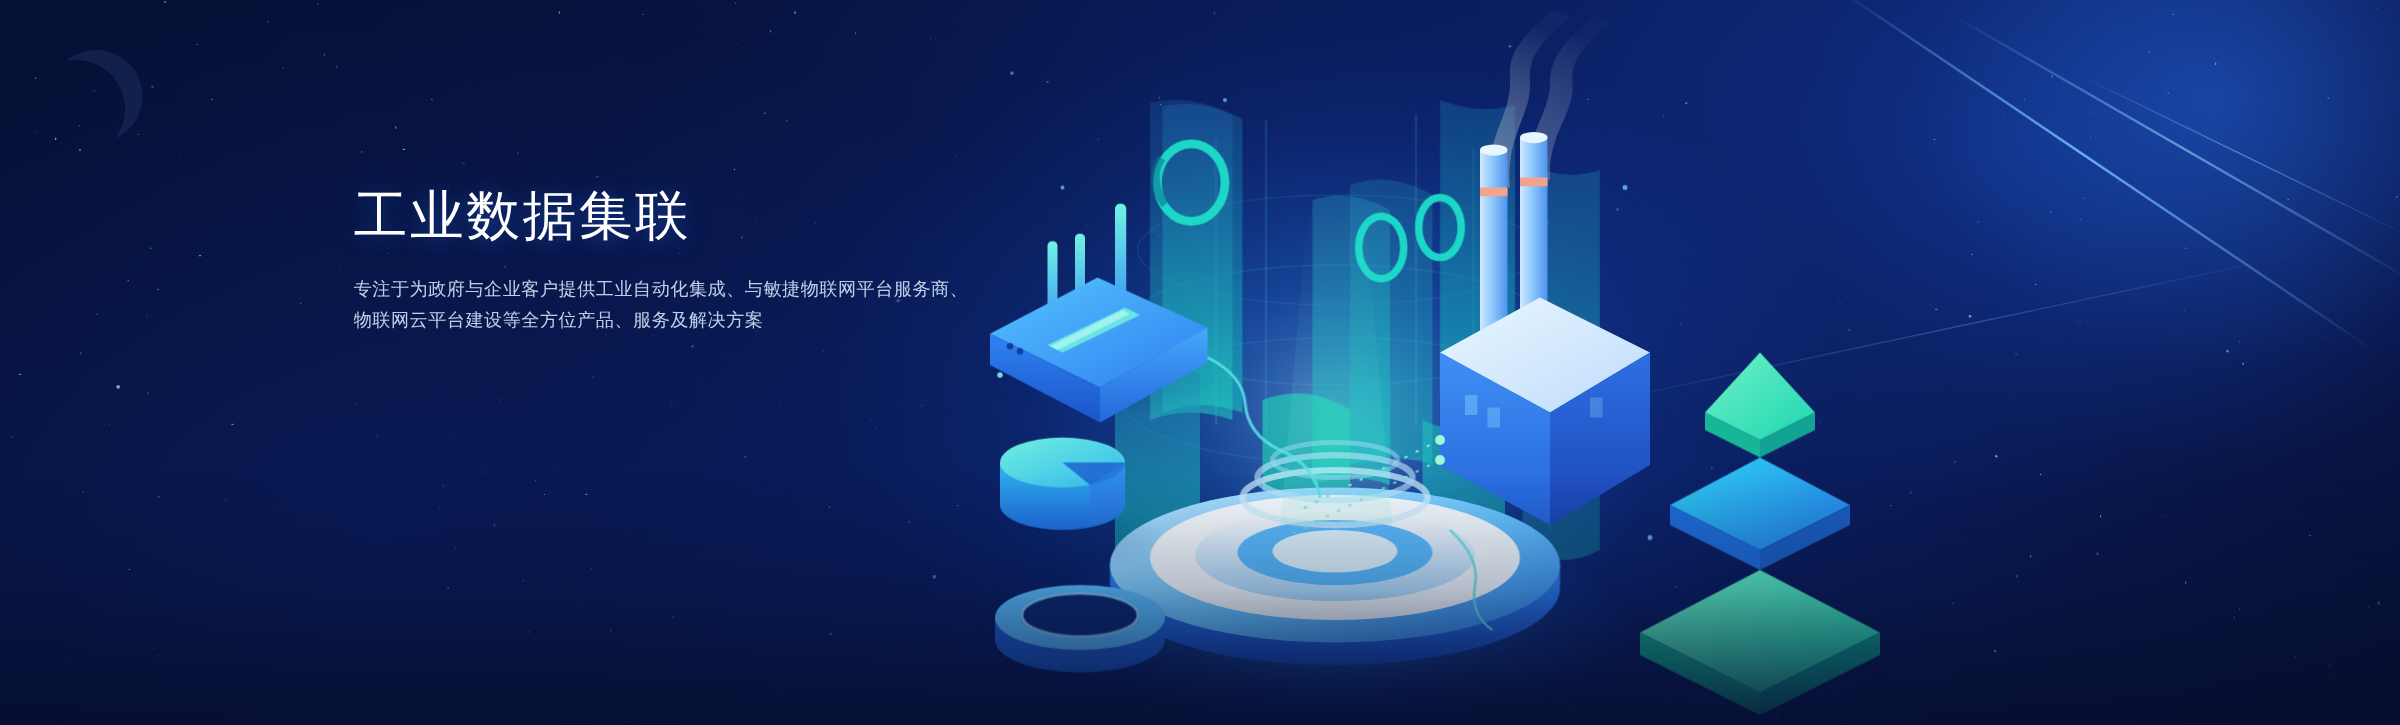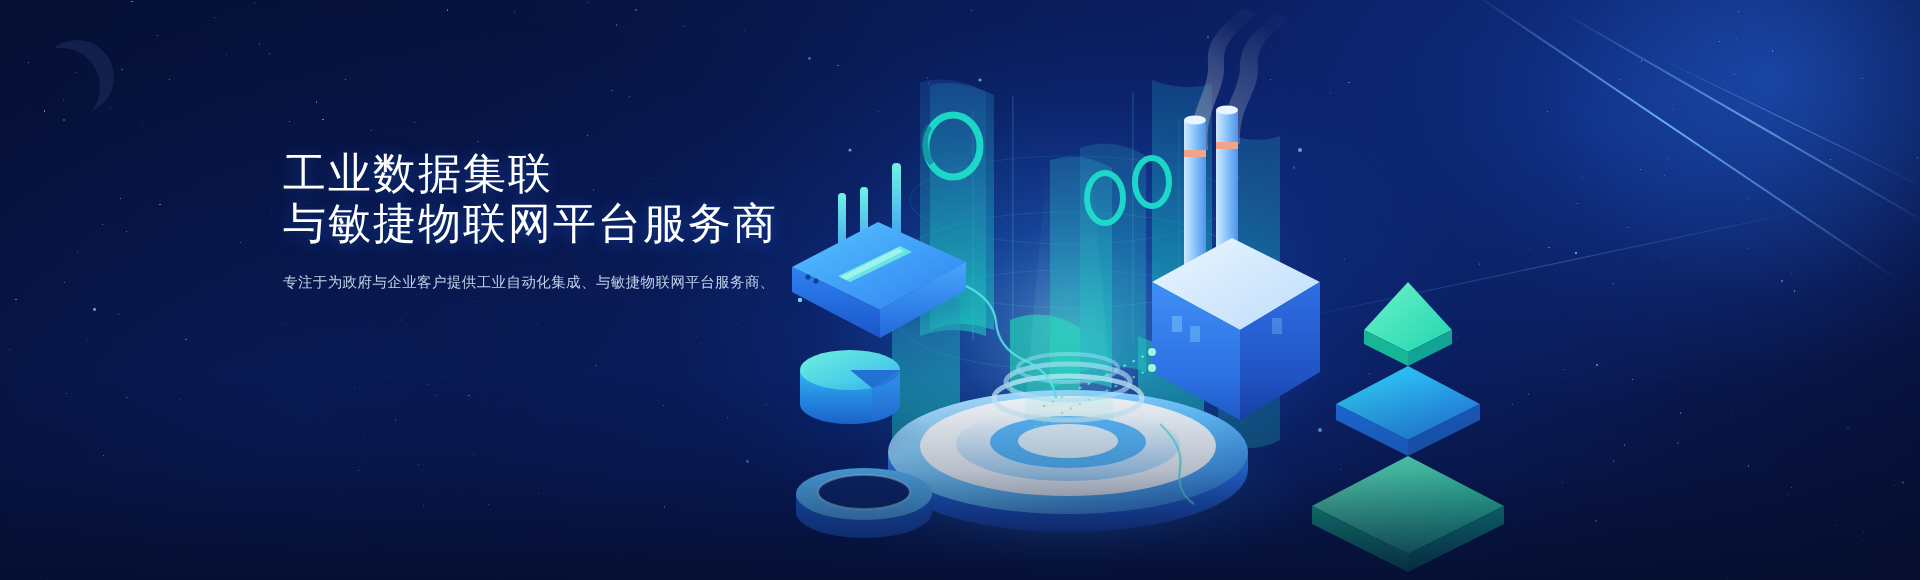--- a/index.html
+++ b/index.html
@@ -587,17 +587,17 @@
         <circle cx="540" cy="430" r="2" fill="#7fd8ff"></circle>
         <circle cx="200" cy="80" r="1.6" fill="#7fd8ff"></circle>
       </g>
     </svg>
   </div>
 
   <div class="ground"></div>
 
   <div class="copy">
     <div class="headline">工业数据集联</div>
-    <div class="headline">与敏捷物联网平台服务商</div>
     <div class="subline">专注于为政府与企业客户提供工业自动化集成、与敏捷物联网平台服务商、</div>
+    <div class="subline" style="margin-top:0">物联网云平台建设等全方位产品、服务及解决方案</div>
   </div>
 
 </div>
 
 </body></html>

